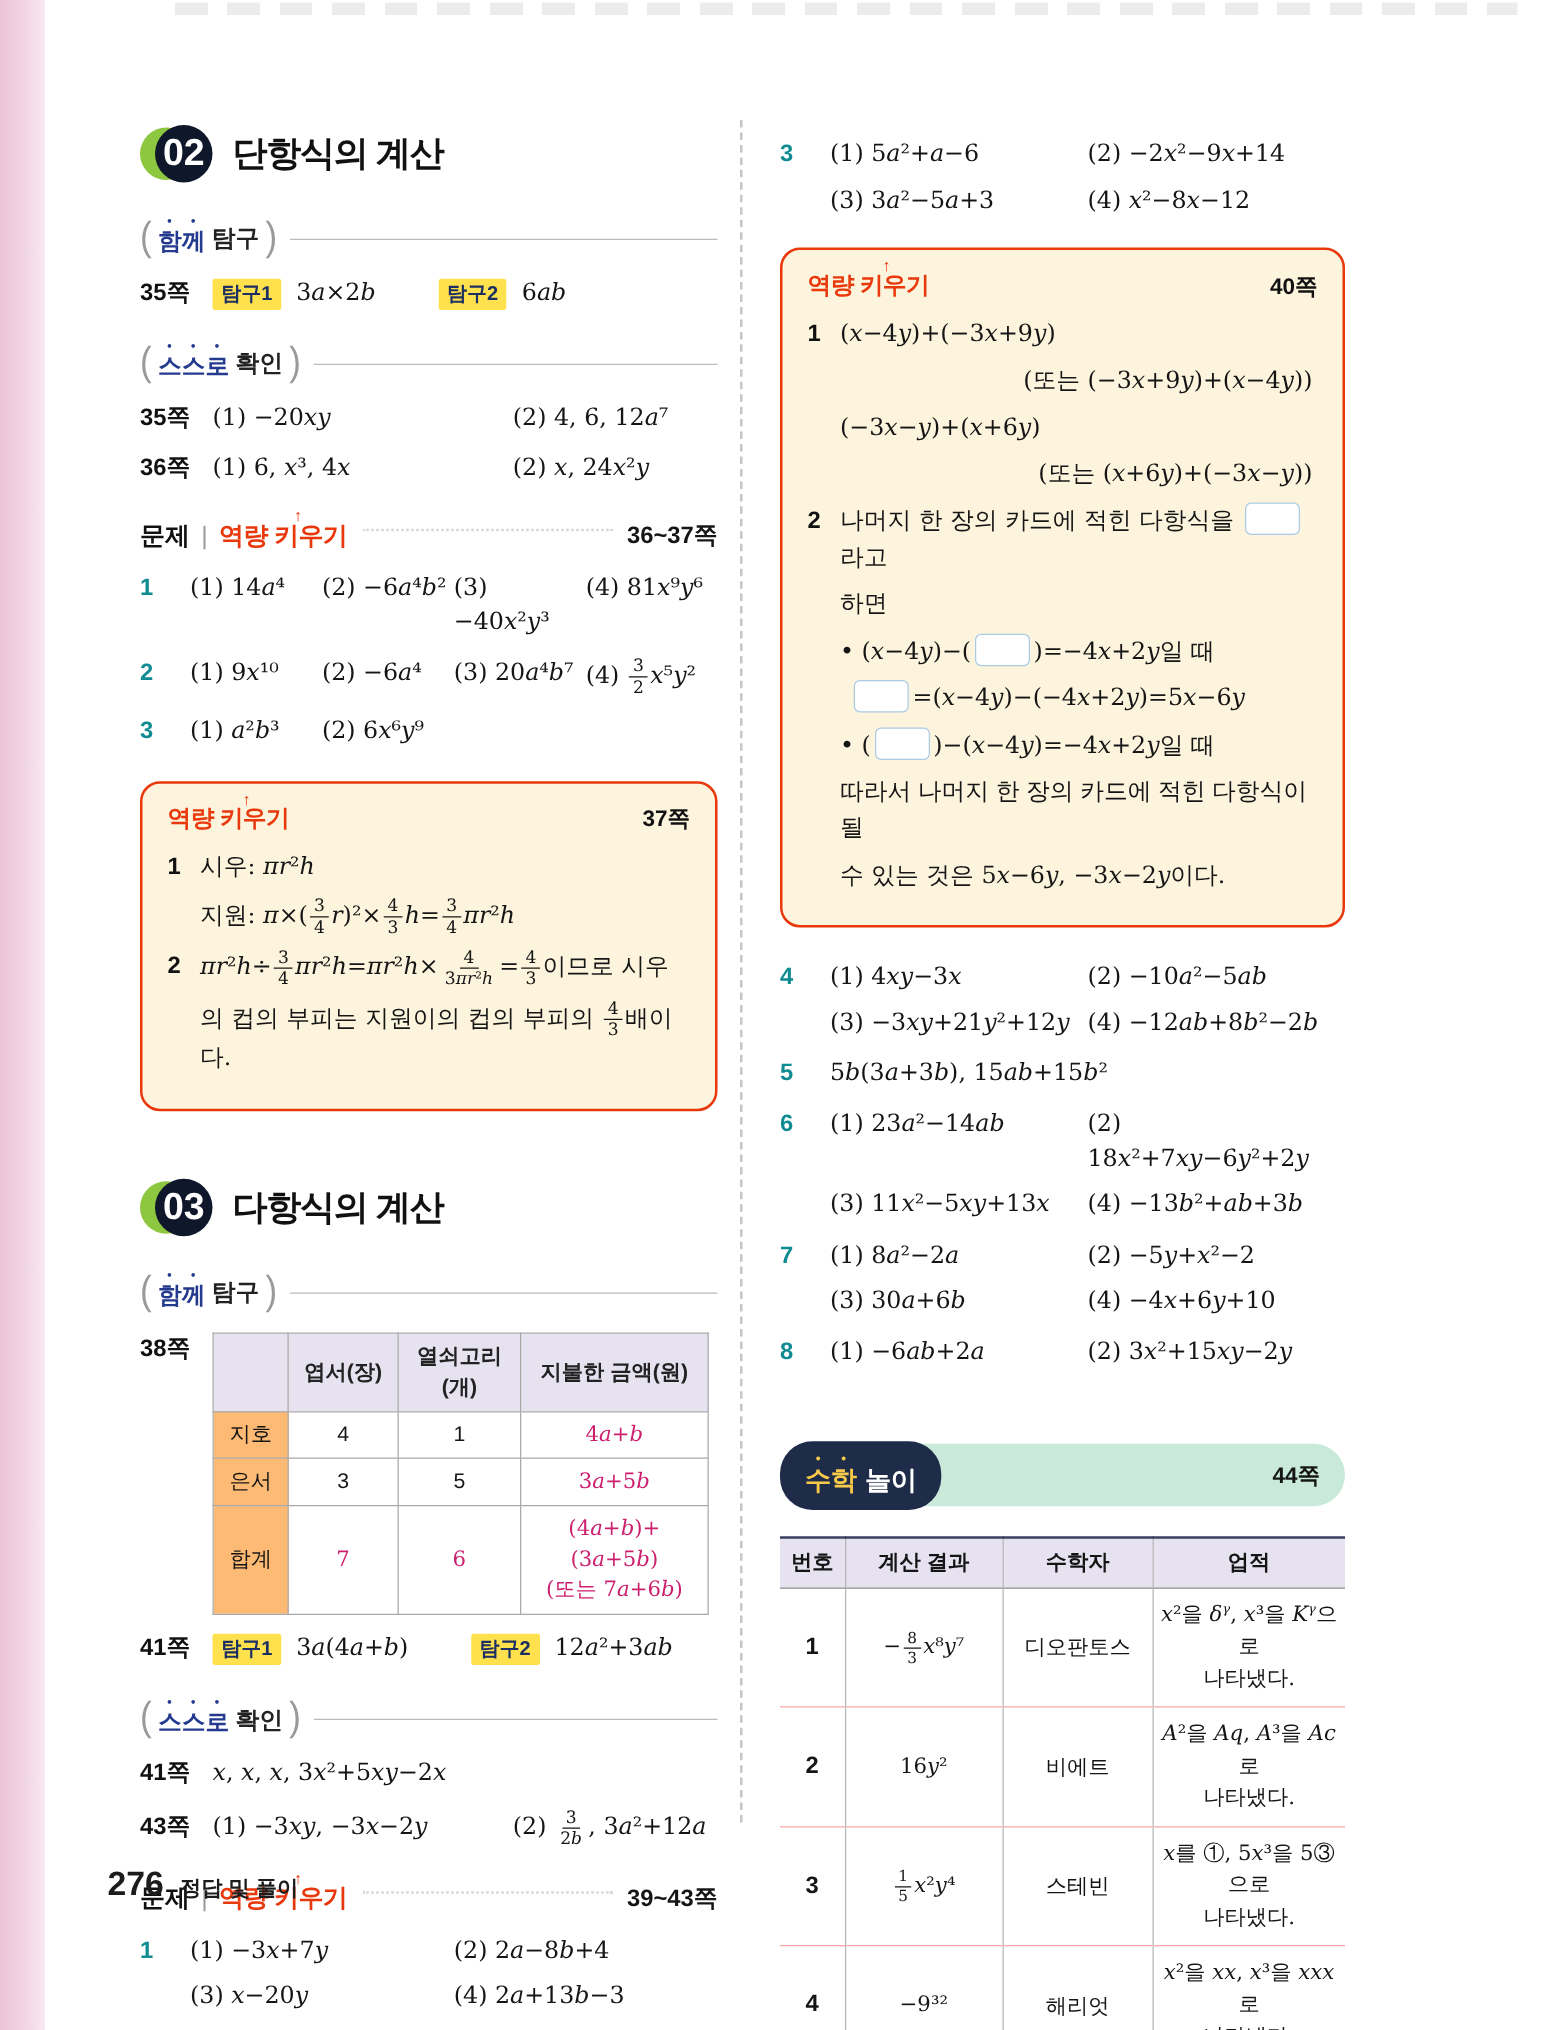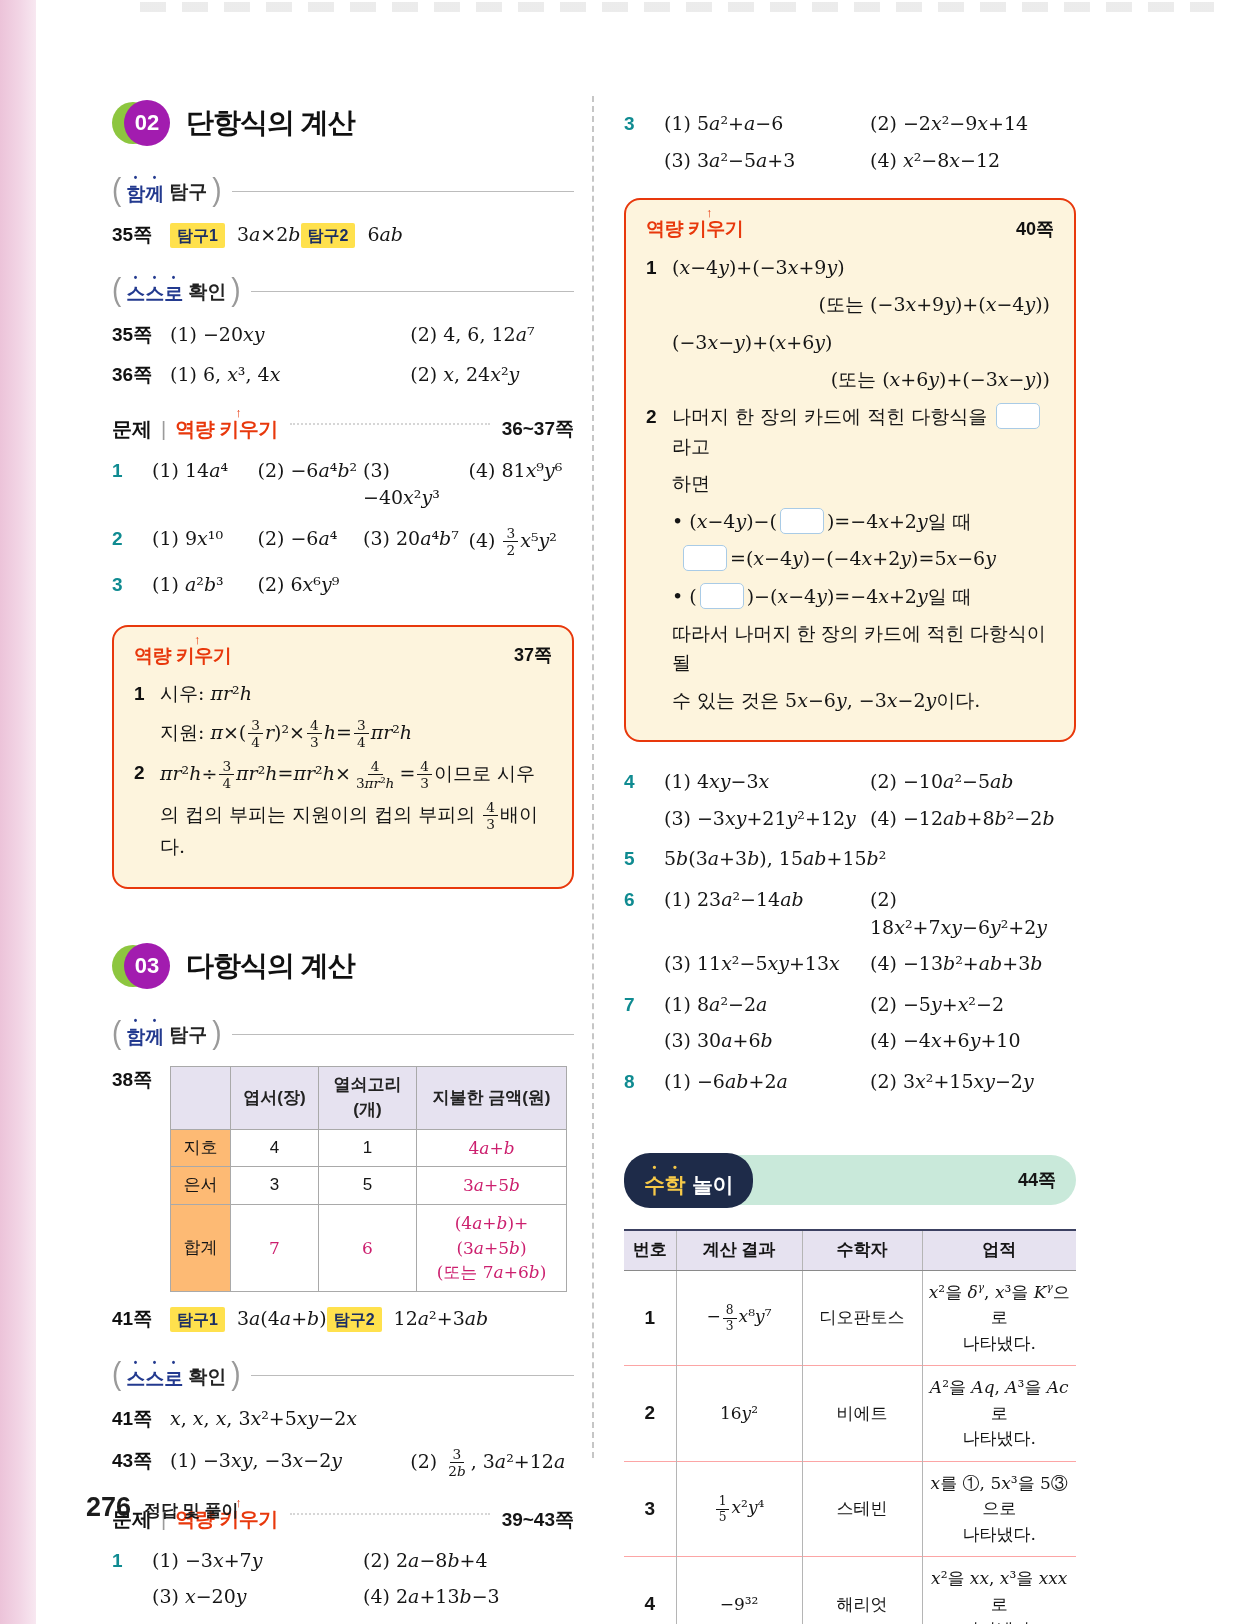--- a/index.html
+++ b/index.html
@@ -24,38 +24,38 @@
   .fr .nu{border-bottom:1.3px solid currentColor;padding:0 3px;}
   .fr .dn{padding:0 3px;}
   .blank{display:inline-block;width:42px;height:24px;border:1.5px solid #a9cbe6;
       border-radius:5px;background:#fff;vertical-align:-6px;margin:0 3px;}
 
   
   .sec-head{display:flex;align-items:center;gap:16px;margin:0 0 26px 0;}
   .badge{position:relative;width:58px;height:46px;flex:0 0 auto;}
   .badge .g{position:absolute;left:0;top:2px;width:42px;height:42px;border-radius:50%;background:#8dc63f;}
   .badge .k{position:absolute;left:12px;top:0;width:46px;height:46px;border-radius:50%;
-      background:#a21caf;color:#fff;display:flex;align-items:center;justify-content:center;
-      font-weight:bold;font-size:22px;}
+      background:#0f172a;color:#fff;display:flex;align-items:center;justify-content:center;
+      font-weight:bold;font-size:30px;}
   .sec-title{font-weight:bold;font-size:28px;letter-spacing:-1px;color:#111;}
 
   
   .pill{display:flex;align-items:center;margin:24px 0 12px 0;}
   .pill .pr{color:#9a9a9a;font-size:28px;font-weight:300;line-height:1;transform:scaleY(1.15);}
   .pill .w1{color:#233a8f;font-weight:bold;margin:0 3px 0 5px;
       -webkit-text-emphasis:filled dot #233a8f;text-emphasis:filled dot #233a8f;
       -webkit-text-emphasis-position:over right;text-emphasis-position:over right;}
   .pill .w2{font-weight:bold;margin:4px 5px 0 2px;color:#222;}
   .pill .rule{flex:1;border-top:1.5px solid #bcbcbc;margin-left:10px;margin-top:3px;}
 
   .row{display:flex;align-items:baseline;margin:13px 0;}
   .pageref{font-weight:bold;width:58px;flex:0 0 auto;color:#111;}
   .tag{background:#ffe14d;color:#1c2f63;font-weight:bold;font-size:16px;
       padding:1px 7px;border-radius:2px;margin-right:12px;white-space:nowrap;}
-  .gap2{}
+  .gap2{margin-left:50px;}
   .half-a{flex:0 0 52%;}
 
   
   .munje-head{display:flex;align-items:center;margin:26px 0 10px 0;font-size:20px;}
   .munje{font-weight:bold;color:#111;}
   .sep{color:#9b9b9b;margin:0 9px;font-weight:300;}
   .ykw{color:#e8380c;font-weight:bold;position:relative;letter-spacing:-0.5px;}
   .ykw .arrow{position:absolute;top:-11px;left:60px;font-size:13px;color:#e8380c;}
   .leader{flex:1;border-bottom:2px dotted #d6d6d6;margin:0 12px;transform:translateY(-5px);}
   .range{font-weight:bold;font-size:19px;}

